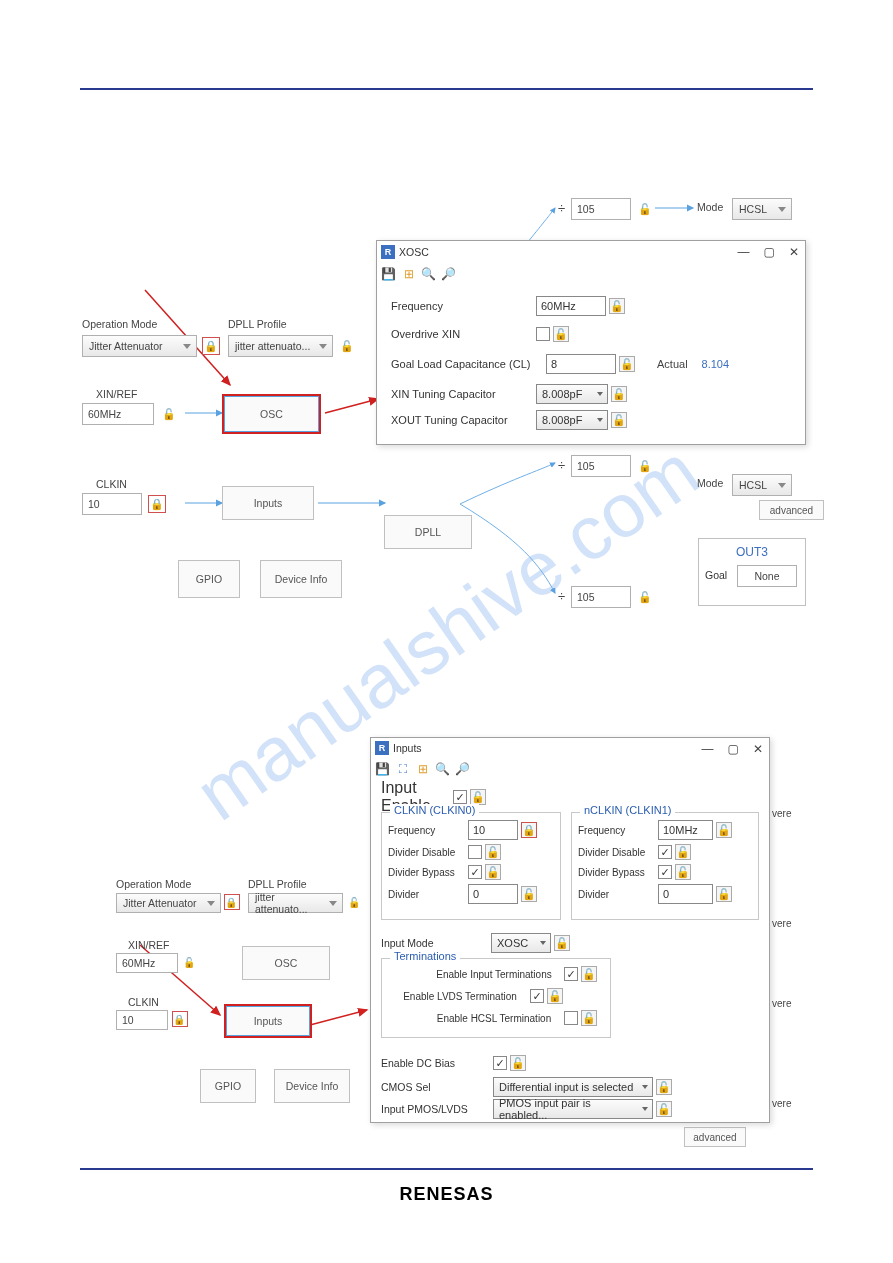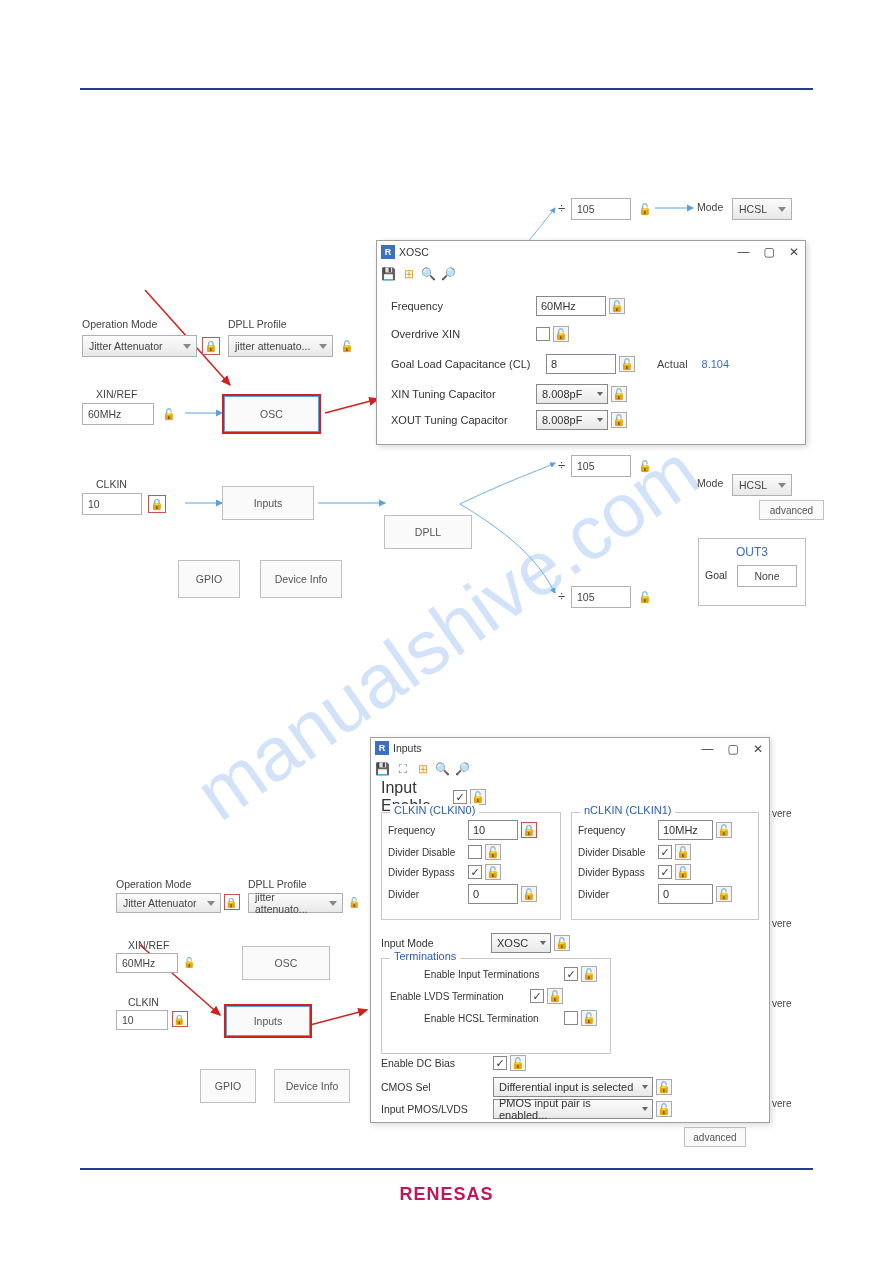--- a/index.html
+++ b/index.html
@@ -28,21 +28,21 @@
     left: 80px;
     right: 80px;
     height: 2px;
     background: #2a3990;
   }
   .footer-logo {
     position: absolute;
     bottom: 58px;
     left: 50%;
     transform: translateX(-50%);
-    color: #be185d;
+    color: #000000;
     font-family: Arial, sans-serif;
     font-size: 18px;
     font-weight: bold;
     letter-spacing: 1px;
   }
 
   
   .lbl { position: absolute; font-size: 10.5px; color: #444; }
   .field {
     position: absolute;
@@ -497,21 +497,21 @@
         <span class="sm-lock">🔓</span>
       </div>
     </div>
 
     <div class="win-row" style="left:10px; top:152px;">
       <span style="width:110px; font-size:10.5px;">Input Mode</span>
       <span class="win-drop" style="width:60px;">XOSC</span>
       <span class="sm-lock">🔓</span>
     </div>
 
-    <div class="group-box" style="left:10px; top:178px; width:230px; height:96px;">
+    <div class="group-box" style="left:10px; top:178px; width:230px; height:80px;text-align:center;">
       <span class="group-title">Terminations</span>
       <div class="win-row" style="left:8px; top:4px;margin-left:34px;">
         <span style="width:140px; font-size:10px;">Enable Input Terminations</span>
         <span class="chk">✓</span>
         <span class="sm-lock">🔓</span>
       </div>
       <div class="win-row" style="left:8px; top:26px;">
         <span style="width:140px; font-size:10px;">Enable LVDS Termination</span>
         <span class="chk">✓</span>
         <span class="sm-lock">🔓</span>

